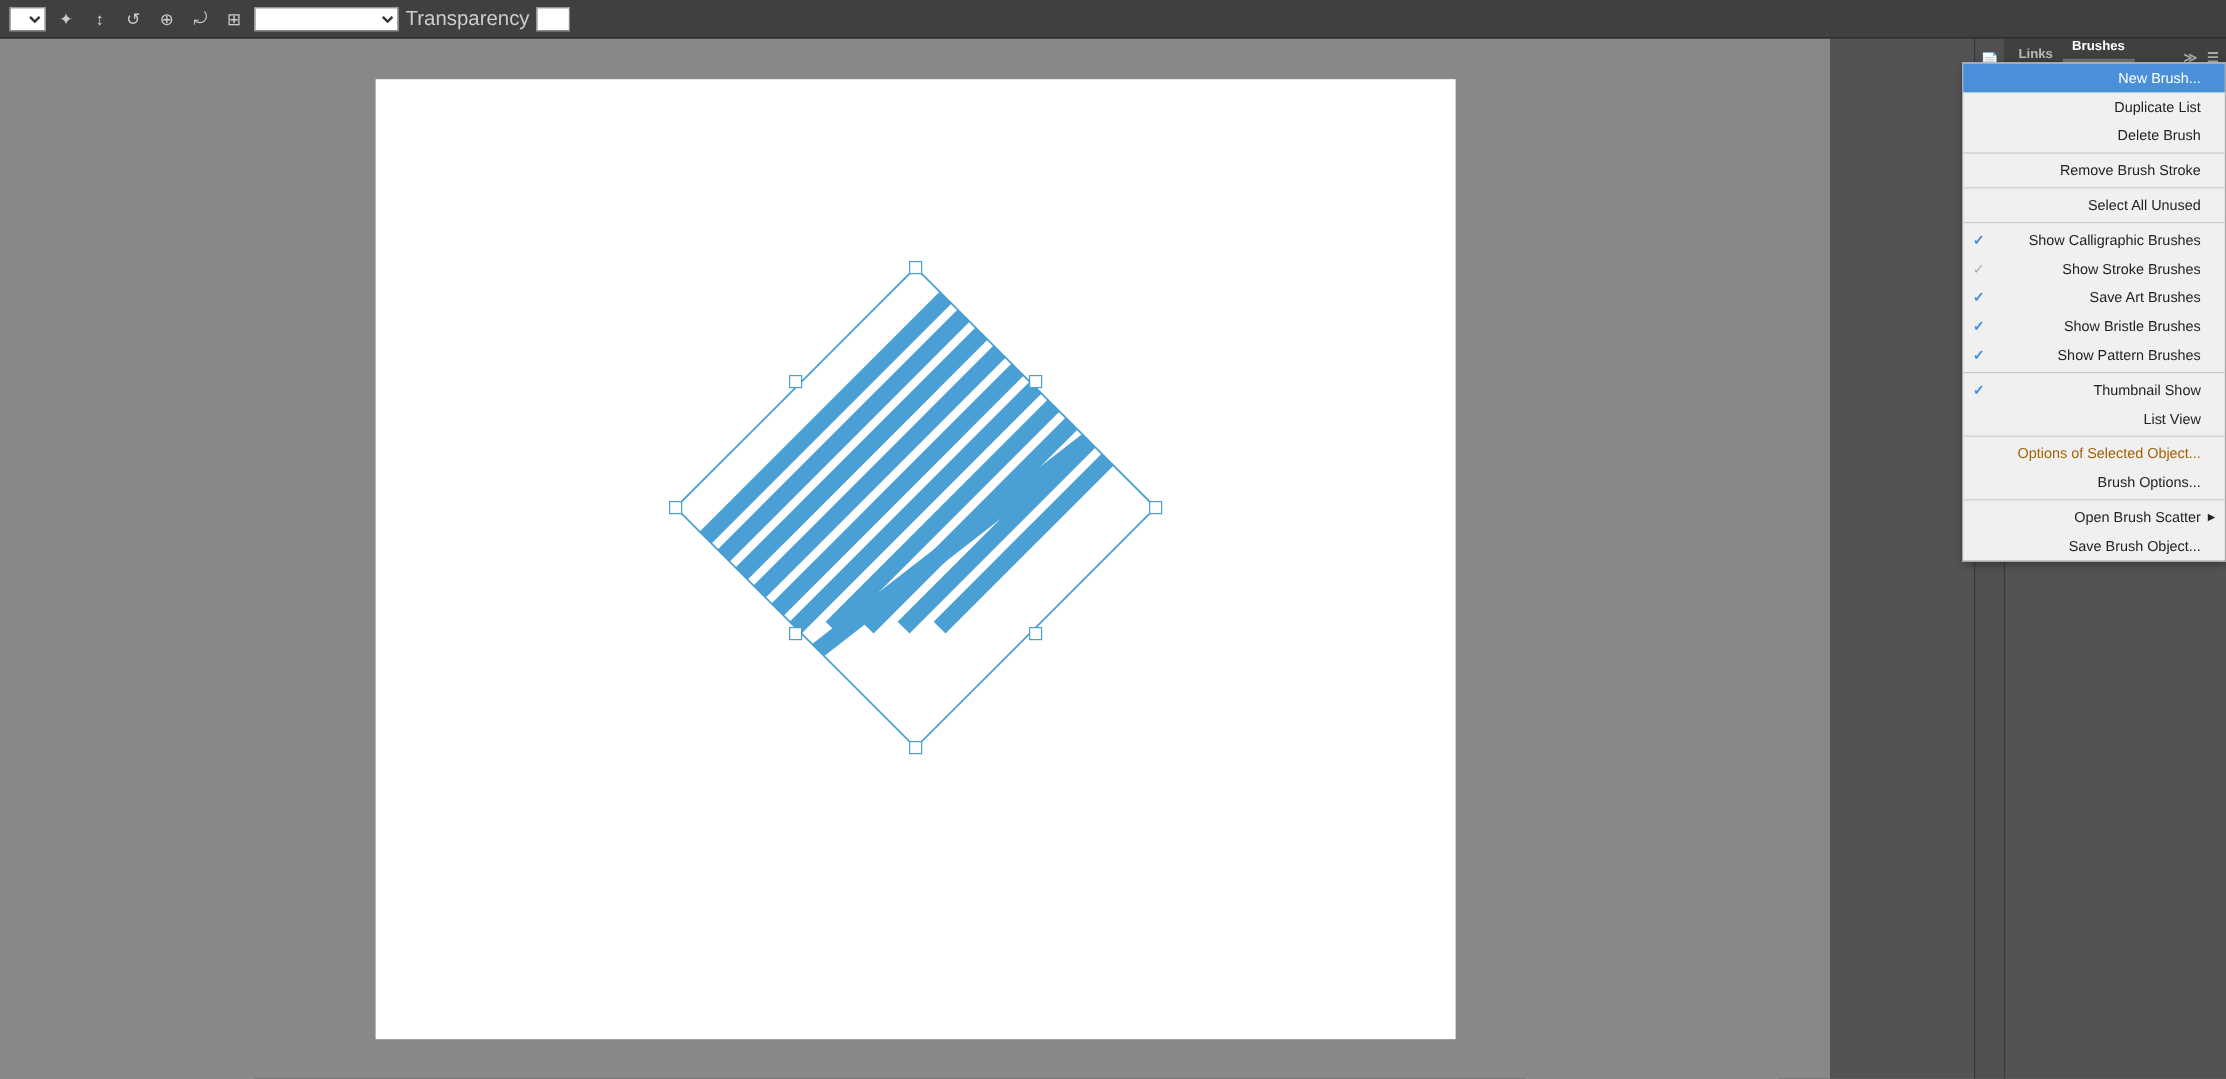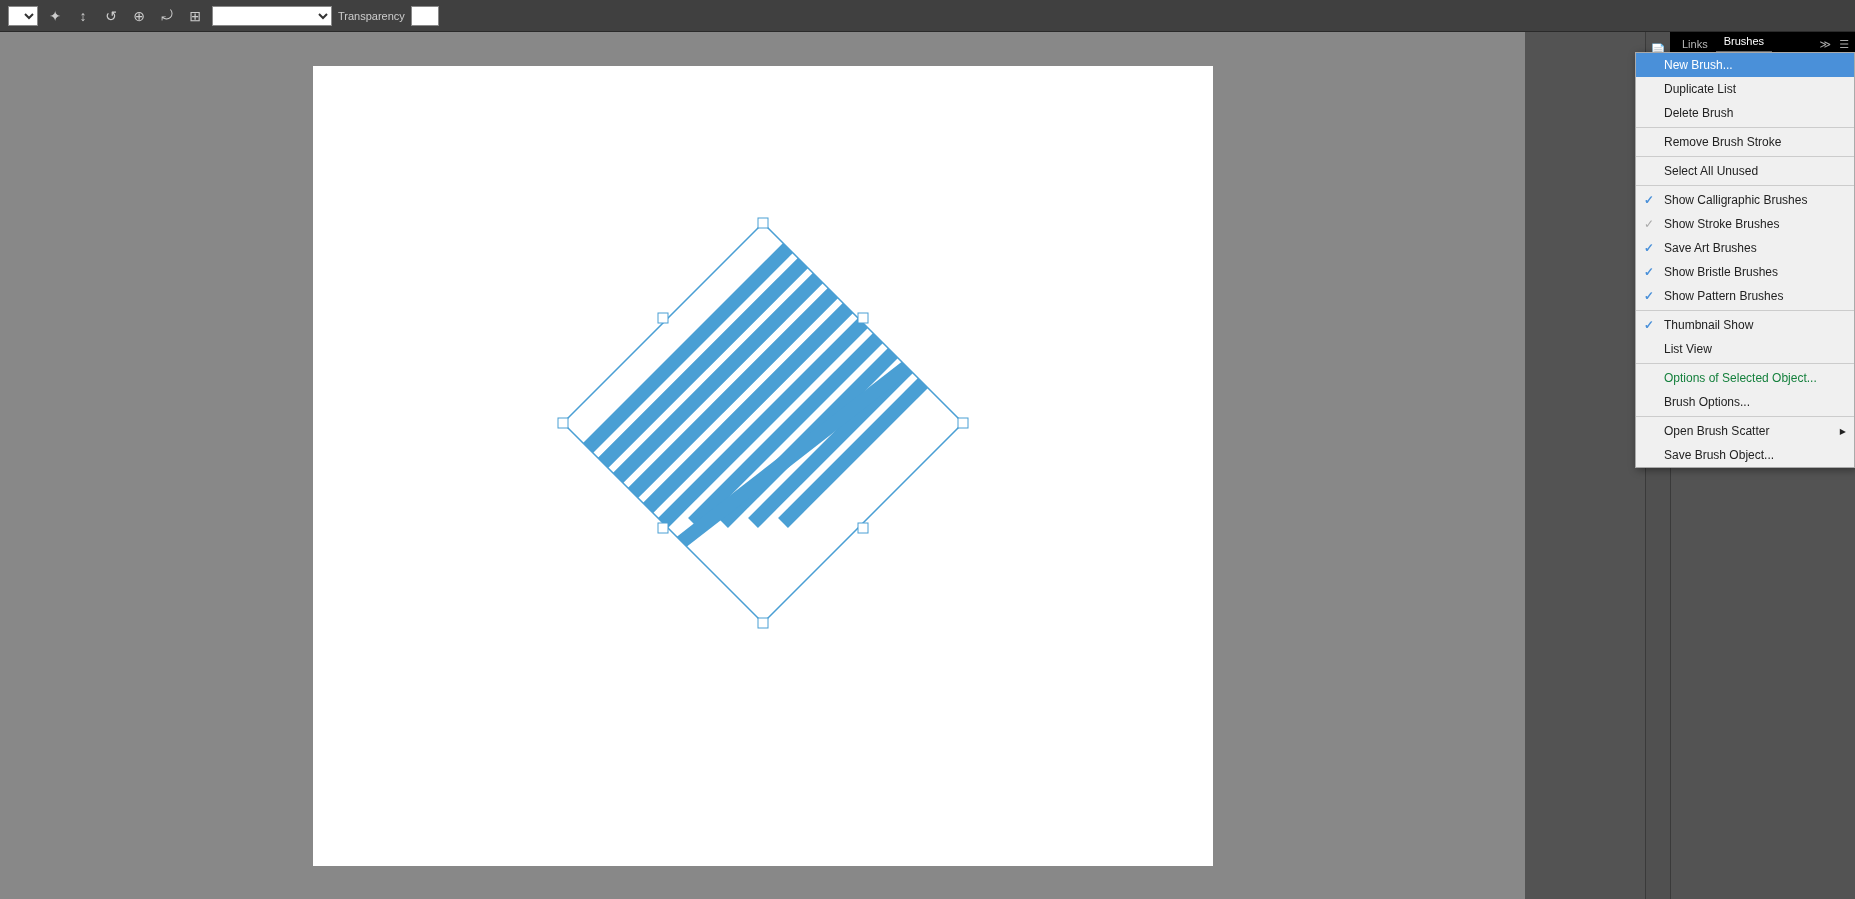--- a/index.html
+++ b/index.html
@@ -40,21 +40,21 @@
       height: 22px;
       display: flex;
       align-items: center;
       justify-content: center;
       color: #ccc;
       font-size: 14px;
       cursor: pointer;
     }
     .toolbar-label {
       color: #ccc;
-      font-size: 11px;
+      font-size: 17px;
     }
     .toolbar-color-box {
       width: 28px;
       height: 20px;
       background: #fff;
       border: 1px solid #888;
     }
 
     
     #canvas-area {
@@ -89,25 +89,26 @@
       height: 430px;
     }
     #diamond-svg {
       width: 100%;
       height: 100%;
     }
 
     
     .panel-tabs {
       display: flex;
-      align-items: center;
-      background: #000000;
+      align-items: flex-end;
+      background: #404040;
       border-bottom: 1px solid #333;
       padding: 0 4px;
       height: 26px;
+      font-weight: bold;
     }
     .panel-tab {
       padding: 4px 8px;
       font-size: 11px;
       color: #bbb;
       cursor: pointer;
       border-bottom: 2px solid transparent;
     }
     .panel-tab.active {
       color: #fff;
@@ -250,31 +251,32 @@
       right: 0;
       width: 220px;
       background: #f0f0f0;
       border: 1px solid #aaa;
       box-shadow: 2px 2px 8px rgba(0,0,0,0.4);
       z-index: 100;
       color: #222;
       font-size: 12px;
     }
     .menu-item {
-      padding: 5px 20px 5px 28px;
+      padding: 5px 20px 5px 12px;
       cursor: pointer;
       position: relative;
       white-space: nowrap;
+      text-align: right;
     }
     .menu-item.highlighted {
       background: #4a90d9;
       color: #fff;
     }
     .menu-item.disabled {
-      color: #15803d;
+      color: #a16207;
       cursor: default;
     }
     .menu-item.has-submenu::after {
       content: '▶';
       position: absolute;
       right: 8px;
       top: 50%;
       transform: translateY(-50%);
       font-size: 8px;
     }

